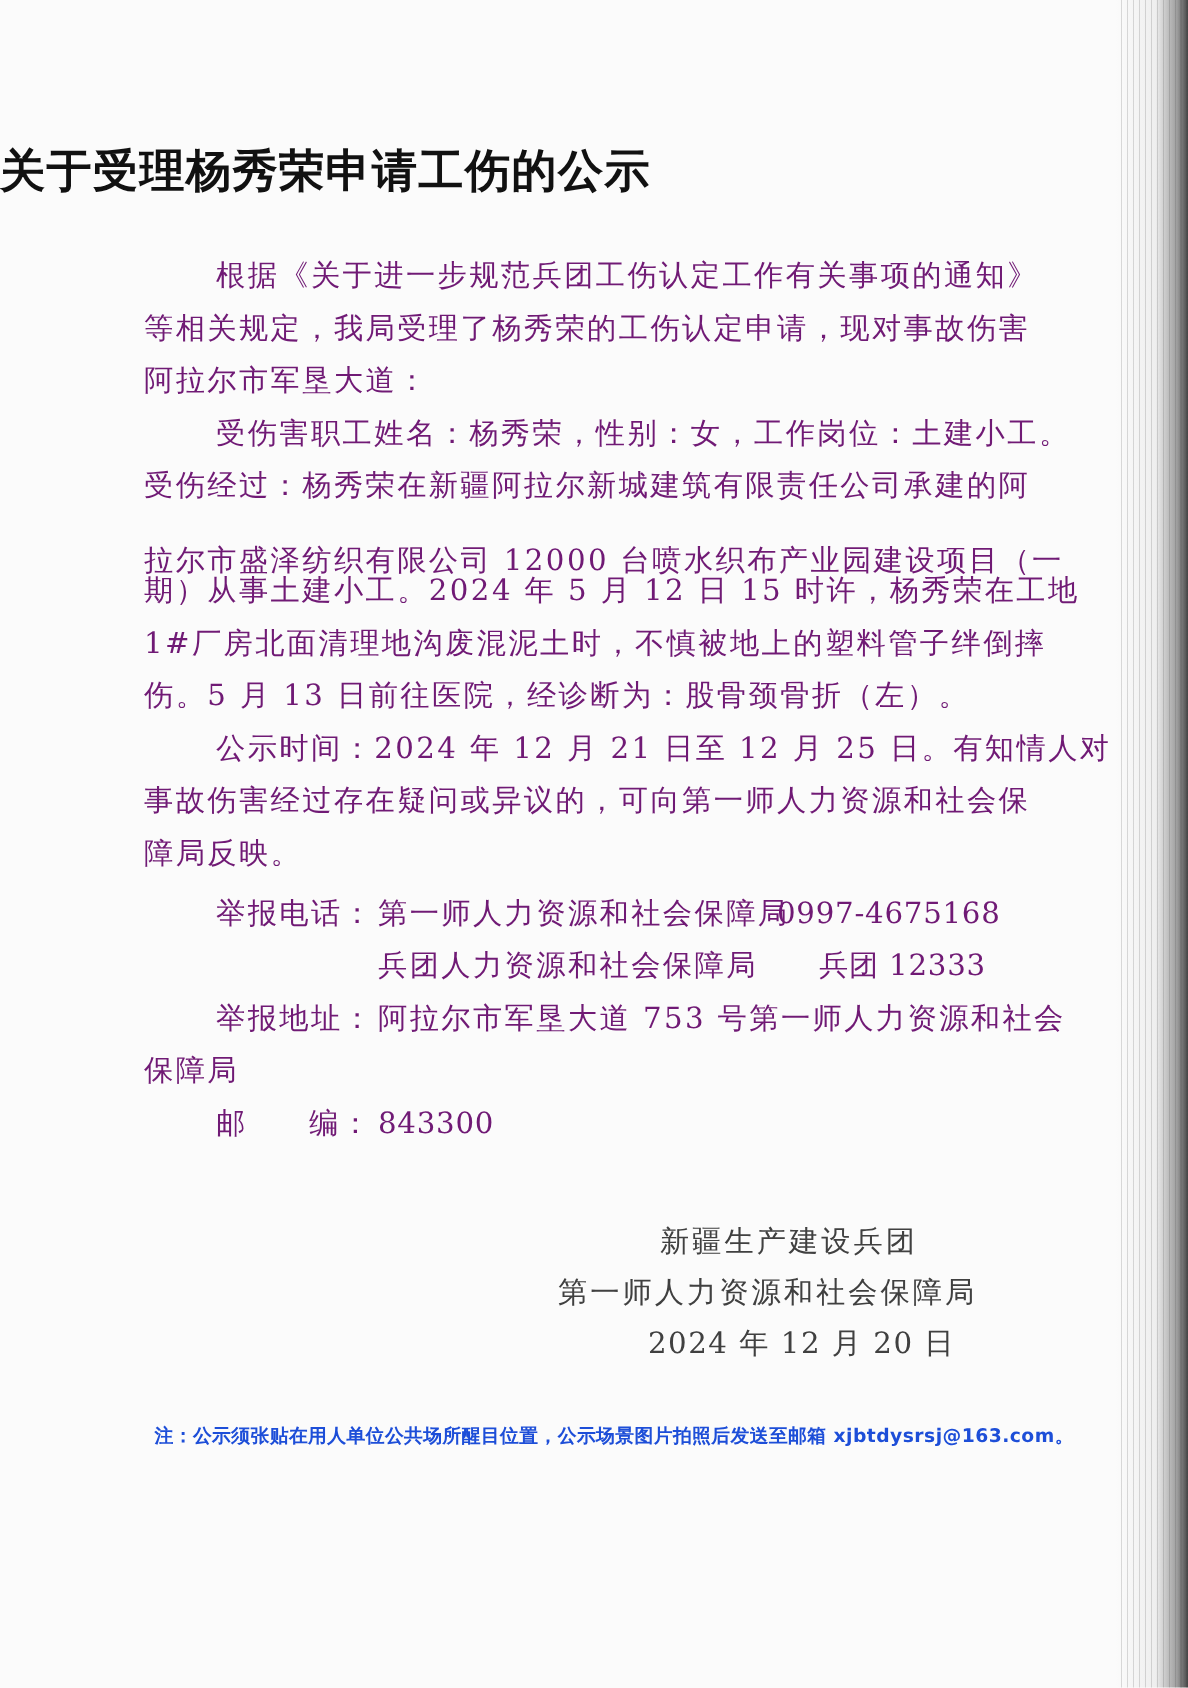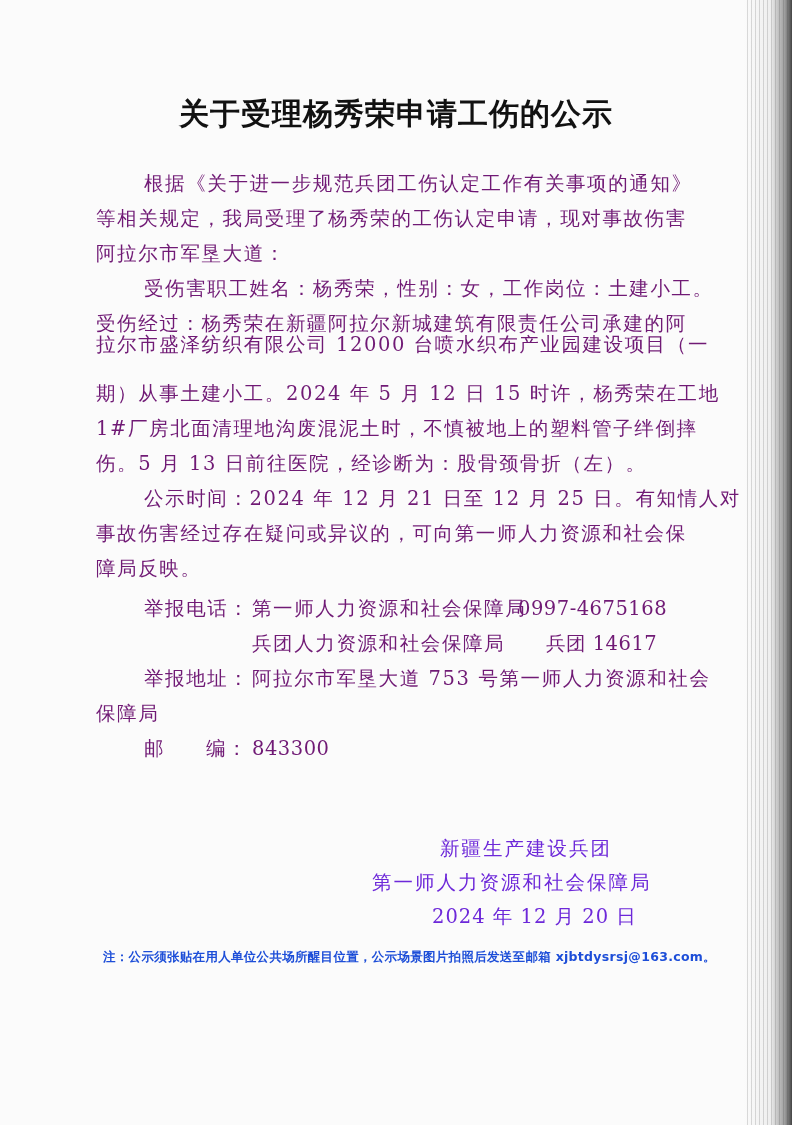--- a/index.html
+++ b/index.html
@@ -9,31 +9,31 @@
     font-family: "DejaVu Serif", "Liberation Serif", serif;
     color: #1a1a1a;
   }
   .scan-edge {
     position: absolute; top: 0; right: 0; width: 48px; height: 1125px;
     background:
       repeating-linear-gradient(90deg, rgba(0,0,0,0) 0px, rgba(0,0,0,0) 3px, rgba(60,60,60,0.18) 3px, rgba(60,60,60,0.18) 4px),
       linear-gradient(90deg, rgba(255,255,255,0) 0%, rgba(200,200,200,0.25) 55%, rgba(80,80,80,0.55) 85%, rgba(40,40,40,0.85) 100%);
   }
   .title {
-    position: absolute; top: 94px; left: 0; width: 792px; text-align: center;
+    position: absolute; top: 94px; left: 0; width: 792px; text-align: left;
     font-size: 30px; font-weight: bold; letter-spacing: 1px; color: #111;
   }
   .line {
     position: absolute; left: 96px; font-size: 19.5px; line-height: 34px;
     white-space: nowrap; letter-spacing: 1.6px; color: #701a75;
   }
   .indent { left: 144px; }
   .sig {
     position: absolute; font-size: 19.5px; line-height: 34px;
-    white-space: nowrap; letter-spacing: 2px; color: #6d28d9; margin-top: 21px;
+    white-space: nowrap; letter-spacing: 2px; color: #404040;
   }
   .note {
     position: absolute; left: 103px; top: 949px; font-size: 12.5px;
     white-space: nowrap; font-family: "DejaVu Sans", "Liberation Sans", sans-serif;
     font-weight: bold; color: #1d4ed8; letter-spacing: 0.3px;
   }
 </style>
 </head>
 <body>
 
@@ -44,38 +44,38 @@
 <div>
   <div class="line indent" style="top:167px">根据《关于进一步规范兵团工伤认定工作有关事项的通知》</div>
   <div class="line" style="top:202px">等相关规定，我局受理了杨秀荣的工伤认定申请，现对事故伤害</div>
   <div class="line" style="top:237px">阿拉尔市军垦大道：</div>
 </div>
 
 <div class="line indent" style="top:272px">受伤害职工姓名：杨秀荣，性别：女，工作岗位：土建小工。</div>
 
 <div>
   <div class="line" style="top:307px">受伤经过：杨秀荣在新疆阿拉尔新城建筑有限责任公司承建的阿</div>
-  <div class="line" style="top:328px">拉尔市盛泽纺织有限公司 12000 台喷水织布产业园建设项目（一</div>
+  <div class="line" style="top:357px">拉尔市盛泽纺织有限公司 12000 台喷水织布产业园建设项目（一</div>
   <div class="line" style="top:377px">期）从事土建小工。2024 年 5 月 12 日 15 时许，杨秀荣在工地</div>
   <div class="line" style="top:412px">1#厂房北面清理地沟废混泥土时，不慎被地上的塑料管子绊倒摔</div>
   <div class="line" style="top:447px">伤。5 月 13 日前往医院，经诊断为：股骨颈骨折（左）。</div>
 </div>
 
 <div>
   <div class="line indent" style="top:482px">公示时间：2024 年 12 月 21 日至 12 月 25 日。有知情人对</div>
   <div class="line" style="top:517px">事故伤害经过存在疑问或异议的，可向第一师人力资源和社会保</div>
   <div class="line" style="top:552px">障局反映。</div>
 </div>
 
 <div>
   <div class="line indent" style="top:592px">举报电话：</div>
   <div class="line" style="left:252px; top:592px">第一师人力资源和社会保障局</div>
   <div class="line" style="left:518px; top:592px; letter-spacing:0.5px">0997-4675168</div>
   <div class="line" style="left:252px; top:627px">兵团人力资源和社会保障局</div>
-  <div class="line" style="left:546px; top:627px; letter-spacing:0.5px">兵团 14617</div>
+  <div class="line" style="left:546px; top:627px; letter-spacing:0.5px">兵团 12333</div>
 
   <div class="line indent" style="top:662px">举报地址：</div>
   <div class="line" style="left:252px; top:662px">阿拉尔市军垦大道 753 号第一师人力资源和社会</div>
   <div class="line" style="top:697px">保障局</div>
 
   <div class="line indent" style="top:732px">邮</div>
   <div class="line" style="left:206px; top:732px">编：</div>
   <div class="line" style="left:252px; top:732px; letter-spacing:0.5px">843300</div>
 </div>
 

